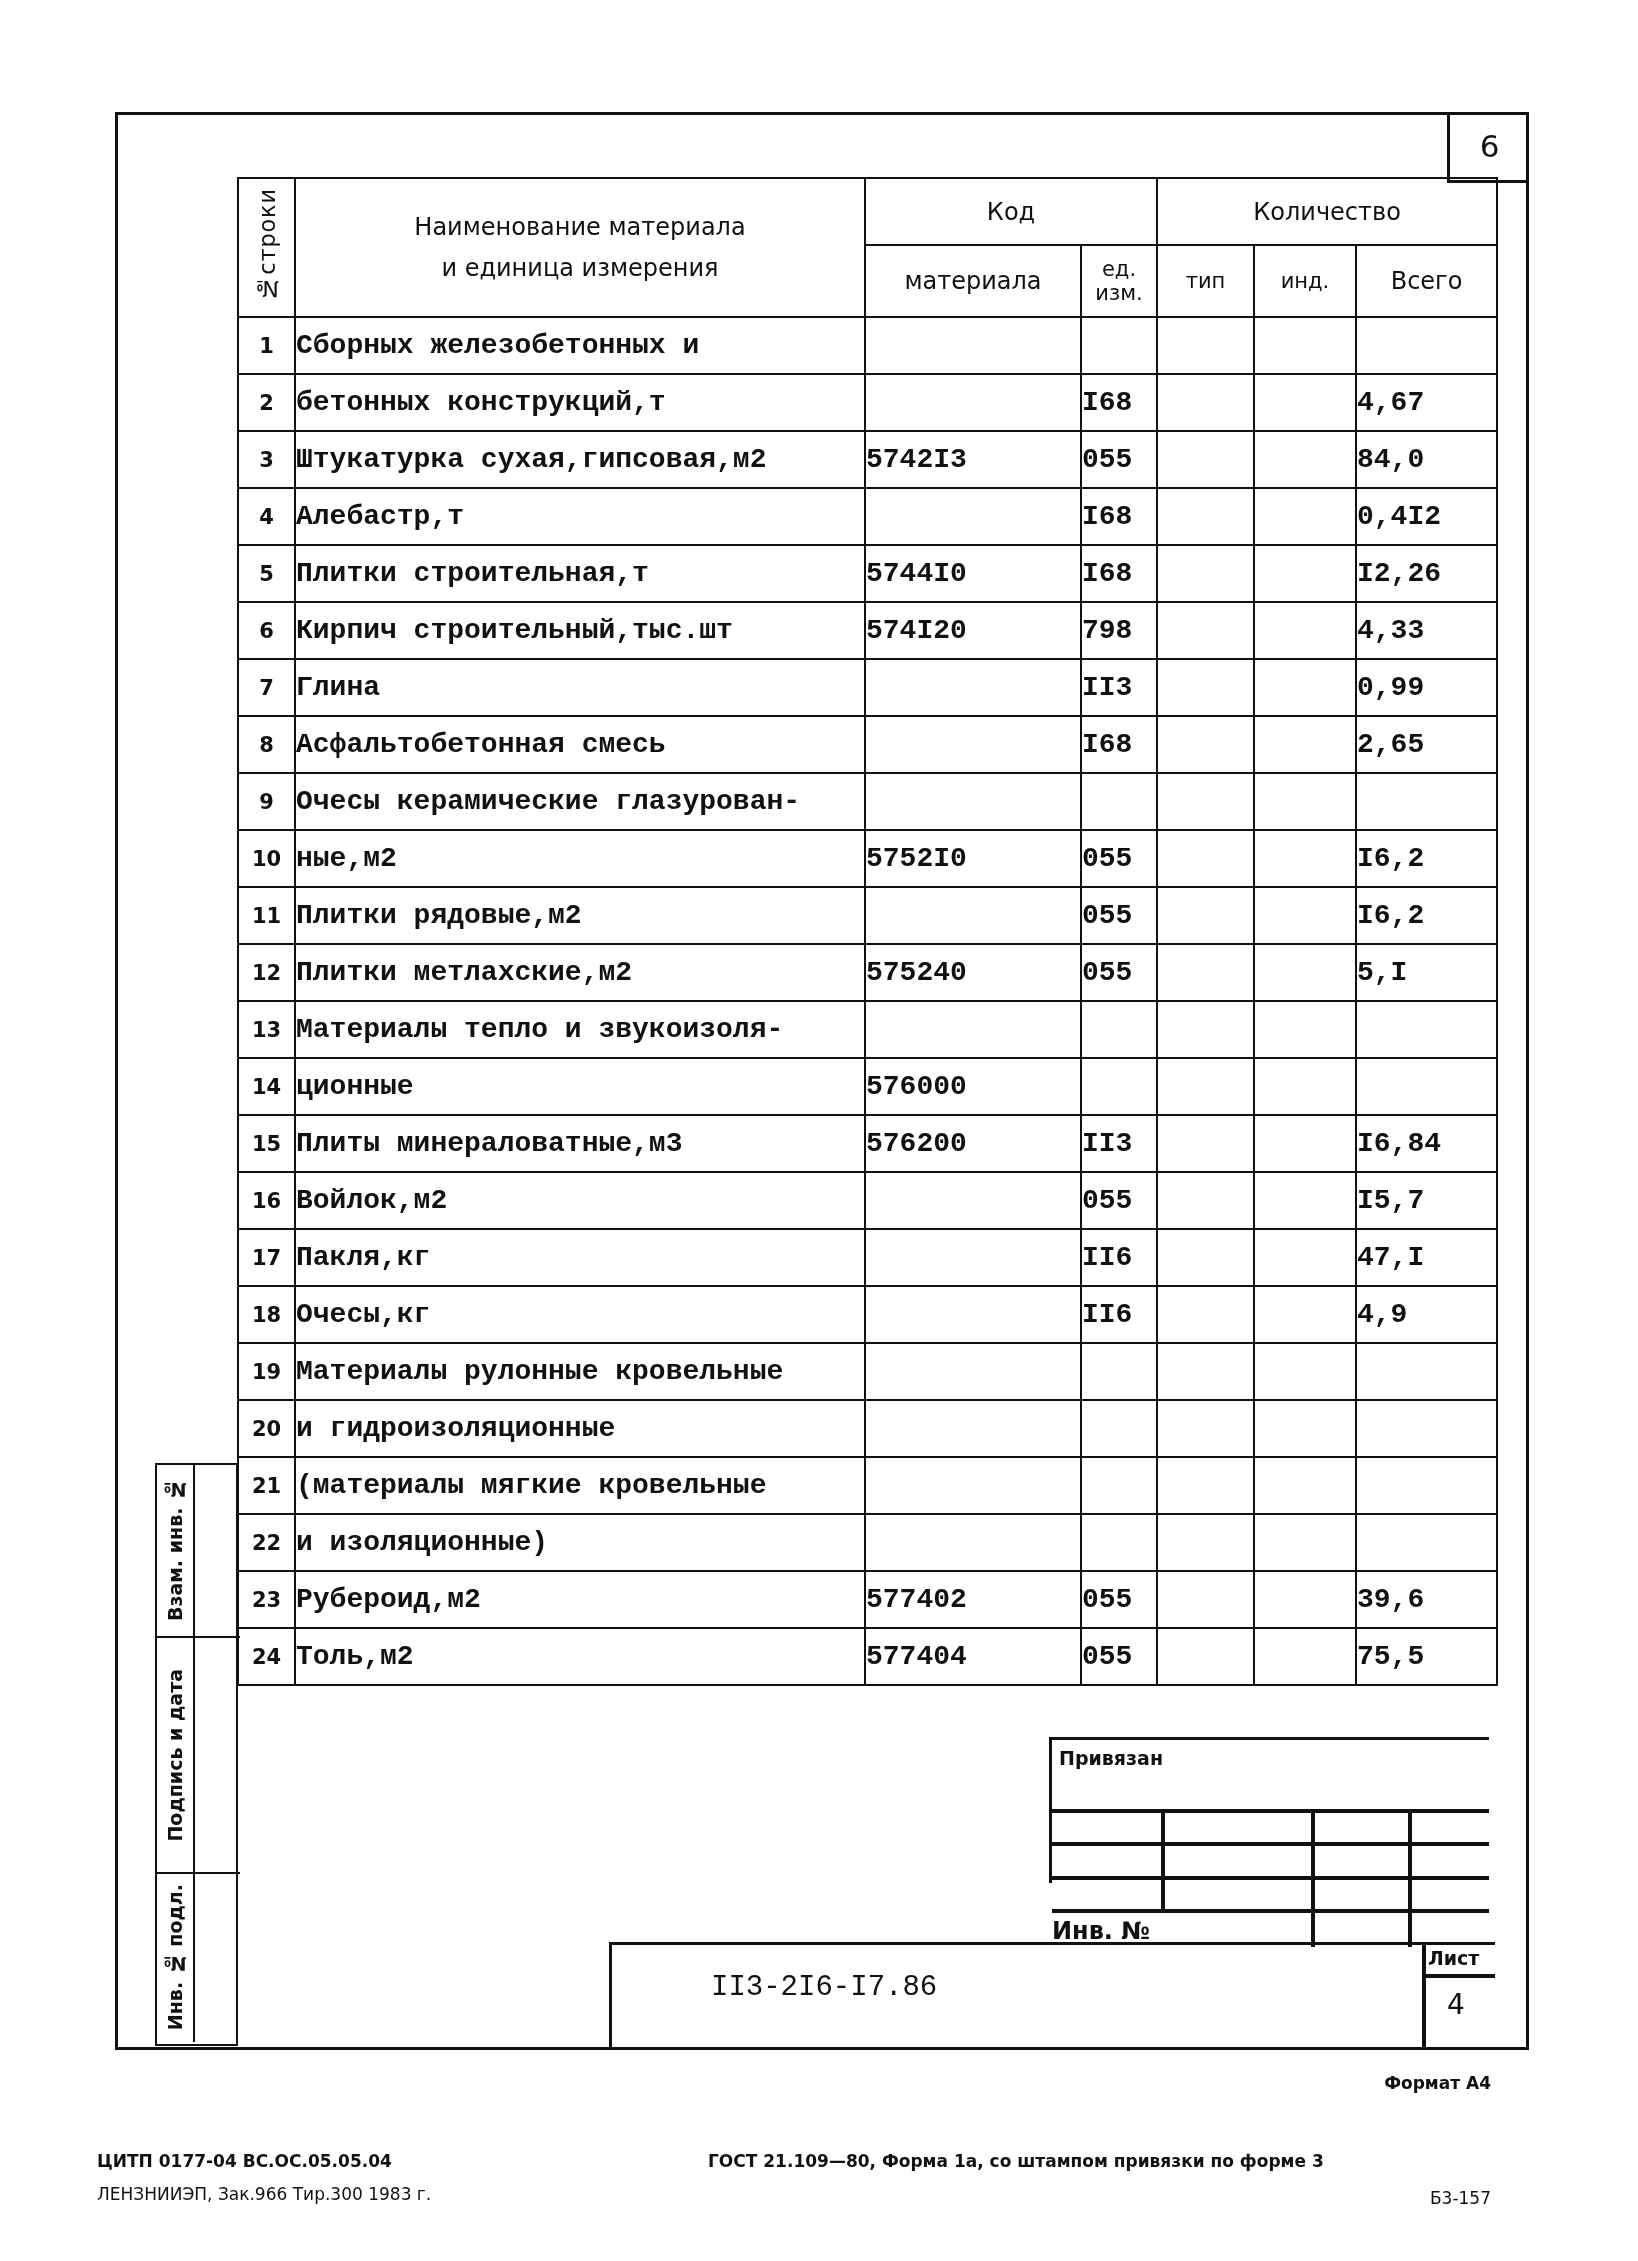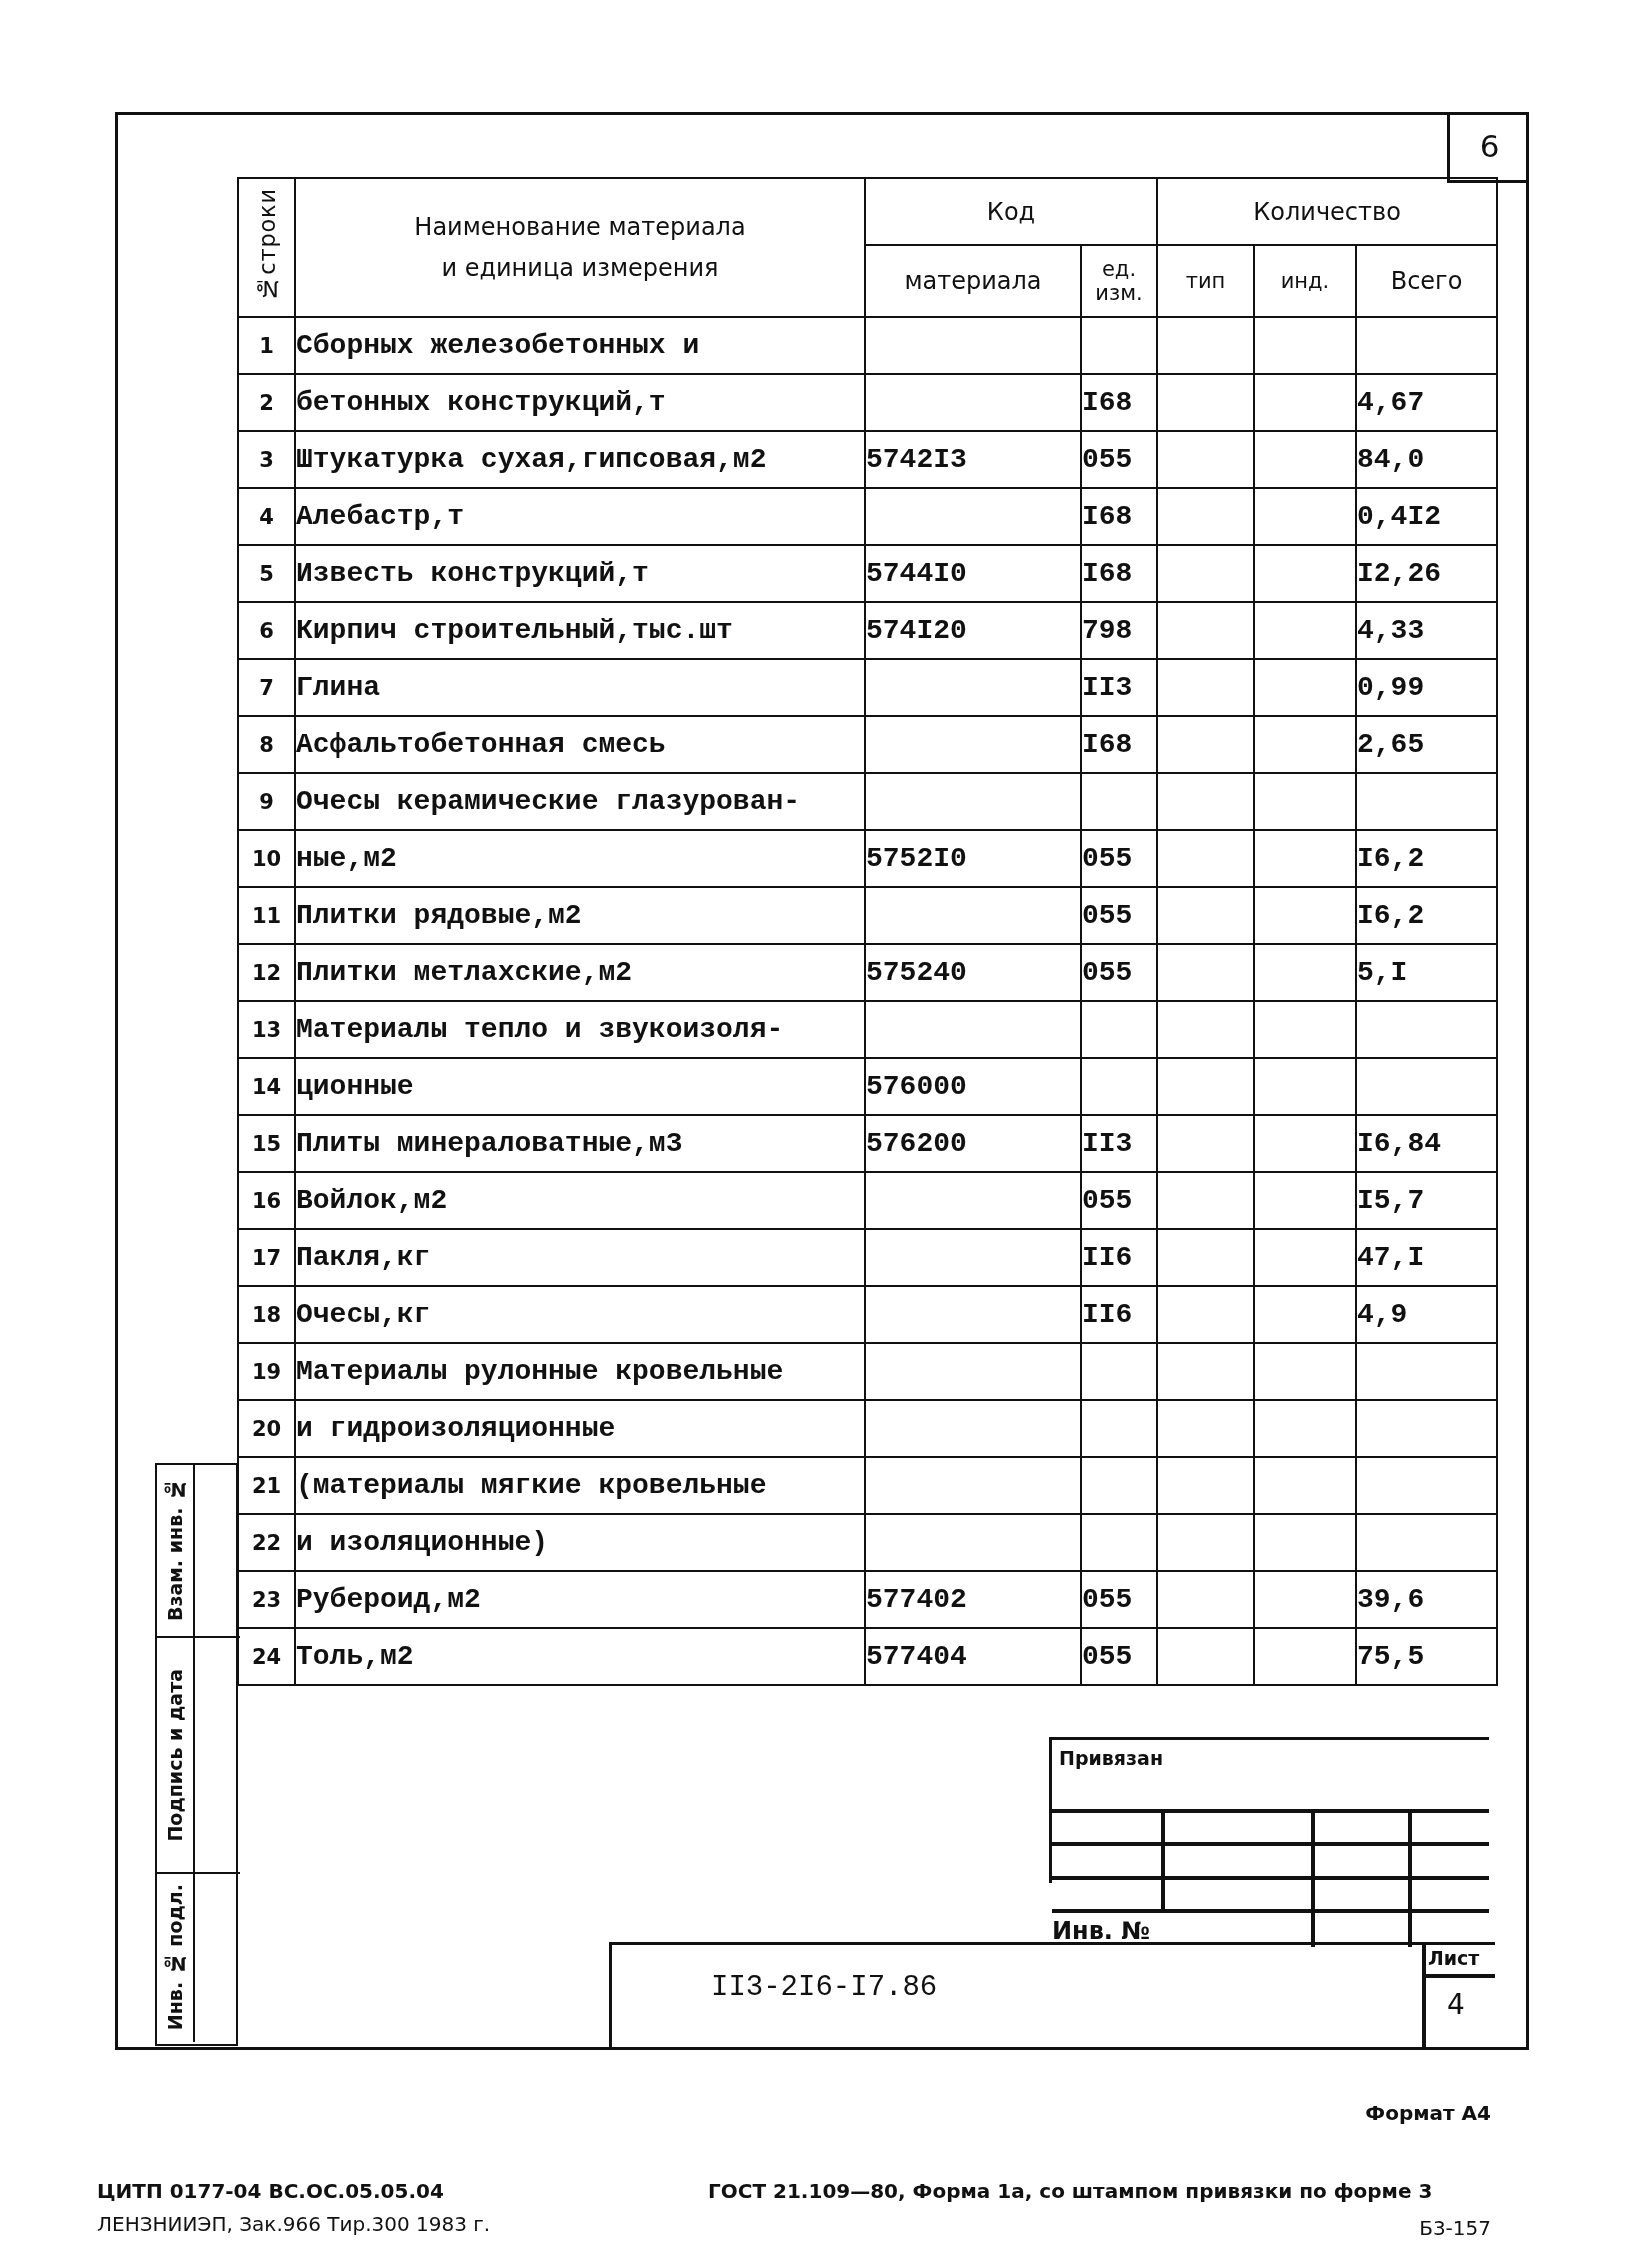--- a/index.html
+++ b/index.html
@@ -33,21 +33,21 @@
   #side-stamp { position: absolute; left: 155px; top: 1463px; width: 83px; height: 583px; border: 2.6px solid #111; box-sizing: border-box; }
   .side-cell { position: absolute; left: 0; width: 83px; box-sizing: border-box; border-bottom: 2.6px solid #111; }
   .side-label { position: absolute; left: 0; top: 0; bottom: 0; width: 36px; border-right: 2.6px solid #111; display: flex; align-items: center; justify-content: center; }
   .side-label span { writing-mode: vertical-rl; transform: rotate(180deg); font-size: 19px; font-weight: bold; white-space: nowrap; }
 
   
   #binding-stamp { position: absolute; left: 1049px; top: 1737px; width: 440px; height: 146px; border-left: 3.5px solid #111; border-top: 3.5px solid #111; box-sizing: border-box; }
   .bs-line { position: absolute; background: #111; }
   #title-block { position: absolute; left: 609px; top: 1942px; width: 886px; height: 105px; border-top: 3.5px solid #111; border-left: 3.5px solid #111; box-sizing: border-box; }
 
-  .footer-text { position: absolute; font-family: "DejaVu Sans", "Liberation Sans", sans-serif; font-weight: bold; font-size: 20px; white-space: nowrap; margin-top: 28px; }
+  .footer-text { position: absolute; font-family: "DejaVu Sans", "Liberation Sans", sans-serif; font-weight: bold; font-size: 17px; white-space: nowrap; }
 </style>
 </head>
 <body>
 
 <div id="frame"></div>
 <div id="sheet-box" class="sans">6</div>
 
 <table id="spec-table">
   <colgroup>
     <col class="hdr-num">
@@ -110,21 +110,21 @@
     <td class="num">4</td>
     <td class="name typed">Алебастр,т</td>
     <td class="code typed"></td>
     <td class="unit typed">I68</td>
     <td class="typed"></td>
     <td class="typed"></td>
     <td class="total typed">0,4I2</td>
   </tr>
       <tr class="row">
     <td class="num">5</td>
-    <td class="name typed">Известь конструкций,т</td>
+    <td class="name typed">Плитки строительная,т</td>
     <td class="code typed">5744I0</td>
     <td class="unit typed">I68</td>
     <td class="typed"></td>
     <td class="typed"></td>
     <td class="total typed">I2,26</td>
   </tr>
       <tr class="row">
     <td class="num">6</td>
     <td class="name typed">Кирпич строительный,тыс.шт</td>
     <td class="code typed">574I20</td>

